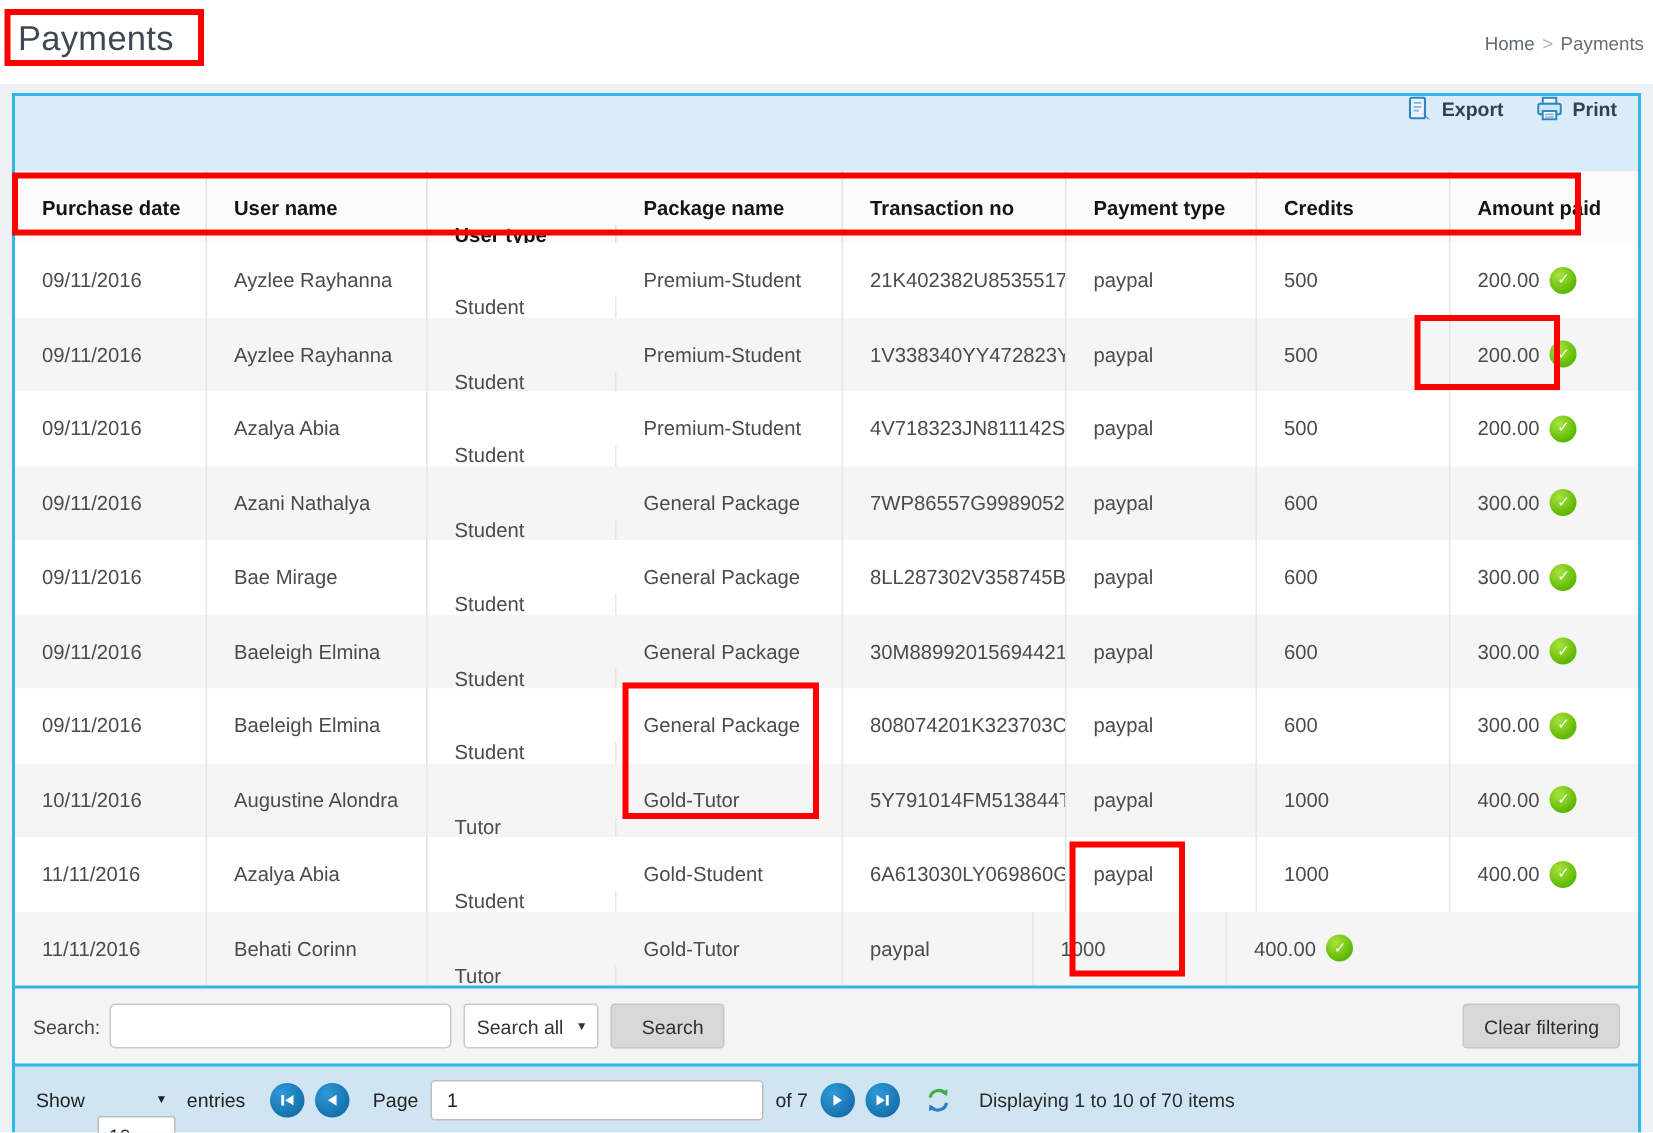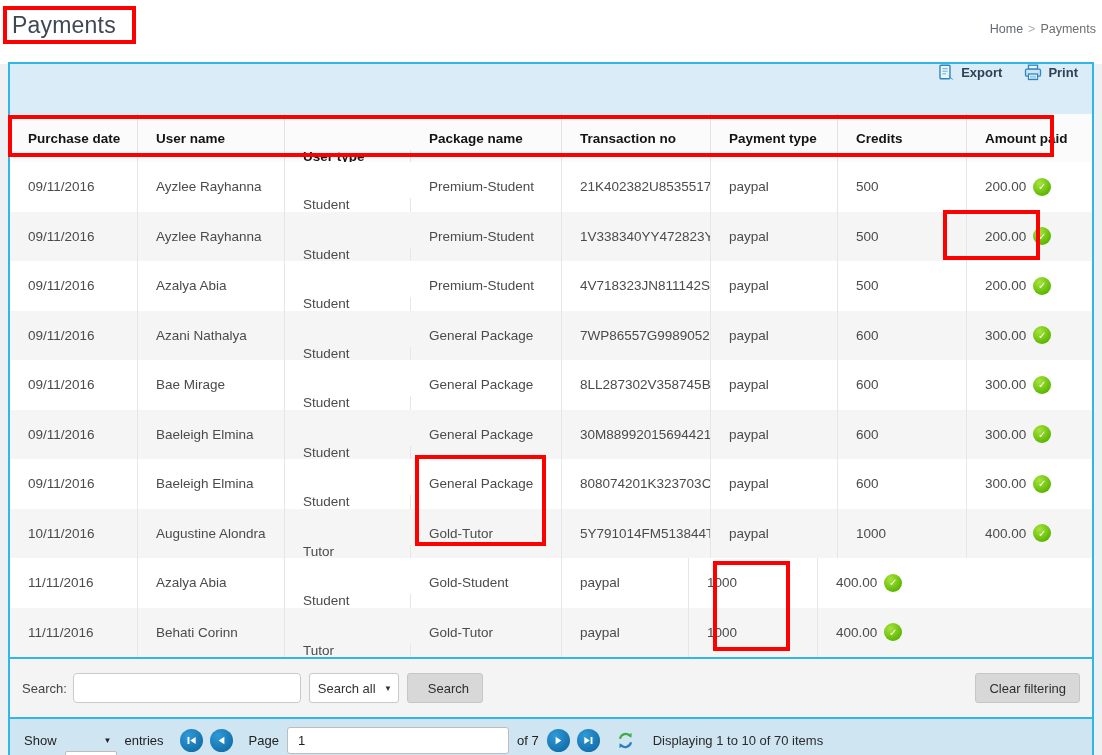--- a/index.html
+++ b/index.html
@@ -1,21 +1,21 @@
 <!DOCTYPE html>
 <html style="--accent-cyan: #31b7e7; --annotation-red: #fe0000; --success-green: #5cb700; --nav-blue: #1470ab; --toolbar-bg: #d9ecf7; --pagination-bg: #cfe5f2; --row-alt-bg: #f5f5f5;"><head>
 <meta charset="utf-8">
 <style>
   * { margin:0; padding:0; box-sizing:border-box; }
   html,body { width:1102px; height:755px; background:#ffffff; font-family:"Liberation Sans","DejaVu Sans",sans-serif; overflow:hidden; }
   .page { position:relative; width:1102px; height:755px; background:#fff; }
   .page-bg { position:absolute; left:0; top:56px; right:0; bottom:0; background:#eef1f4; }
 
   
-  .topbar { position:absolute; left:0; top:0; width:100%; height:64px; background:#fff; }
+  .topbar { position:absolute; left:0; top:0; width:100%; height:56px; background:#fff; }
   .page-title { position:absolute; left:12px; top:12px; font-size:23px; font-weight:400; color:#3f4752; letter-spacing:.2px; }
   .breadcrumb { position:absolute; right:6px; top:22px; font-size:12.5px; color:#6e6e6e; }
   .breadcrumb .crumb-link { color:#5f6a75; cursor:pointer;padding-left:8px; }
   .breadcrumb .sep { color:#b0b0b0; margin:0 5px; }
 
   
   .panel { position:absolute; left:8px; right:8px; top:62px; bottom:0;
            border:2px solid var(--accent-cyan,#31b7e7); border-bottom:none;
            background:#fff; display:flex; flex-direction:column; }
 
@@ -34,21 +34,21 @@
   .td { display:flex; align-items:center; padding-left:18px; font-size:13.5px; color:#4b4b4b; border-right:1px solid #e6e6e6; overflow:hidden; white-space:nowrap; }
   .td:last-child { border-right:none; }
   .c1{width:128px;} .c2{width:147px;} .c3{width:126px;margin-top:36px;} .c4{width:151px;}
   .c5{width:149px;} .c6{width:127px;} .c7{width:129px;} .c8{flex:1;}
 
   .check { display:inline-flex; align-items:center; justify-content:center; width:18px; height:18px; margin-left:7px; border-radius:50%;
            background:radial-gradient(circle at 36% 30%, #a8e43e, var(--success-green,#5cb700) 72%);
            color:#fff; font-size:10px; font-weight:700; flex:0 0 auto; }
 
   
-  .search-row { height:60px; border-top:2px solid var(--accent-cyan,#31b7e7); background:#f4f4f4; display:flex; align-items:center; padding:0 12px; flex:0 0 auto; }
+  .search-row { height:52px; border-top:2px solid var(--accent-cyan,#31b7e7); background:#f4f4f4; display:flex; align-items:center; padding:0 12px; flex:0 0 auto; }
   .search-row .lbl { font-size:13px; color:#444; margin-right:6px; }
   .search-input { width:228px; height:30px; border:1px solid #c9c9c9; border-radius:4px; background:#fff; padding:0 8px; font-size:13px; color:#333; }
   .select-wrap { position:relative; display:inline-block; margin-left:8px; }
   .select-wrap select { appearance:none; -webkit-appearance:none; height:30px; border:1px solid #c9c9c9; border-radius:3px; background:#fff; font-size:13px; color:#333; padding:0 22px 0 8px; }
   .select-wrap .caret { position:absolute; right:7px; top:50%; transform:translateY(-50%); font-size:8px; color:#333; pointer-events:none; }
   .btn { height:30px; border:1px solid #c6c6c6; border-radius:3px; background:#d8d8d8; color:#2e2e2e; font-size:13px; padding:0 13px; cursor:pointer; font-family:inherit; }
   .search-btn { margin-left:8px;padding-left:20px; }
   .clear-btn { margin-left:auto; }
 
   
@@ -236,20 +236,21 @@
       <span>400.00</span>
       <span class="check">✓</span>
     </div>
   </div>
 
   <div class="tr">
     <div class="td c1">11/11/2016</div>
     <div class="td c2">Azalya Abia</div>
     <div class="td c3">Student</div>
     <div class="td c4">Gold-Student</div>
+    <div class="td c5">6A613030LY069860G</div>
     <div class="td c6">paypal</div>
     <div class="td c7">1000</div>
     <div class="td c8">
       <span>400.00</span>
       <span class="check">✓</span>
     </div>
   </div>
 
   <div class="tr">
     <div class="td c1">11/11/2016</div>

